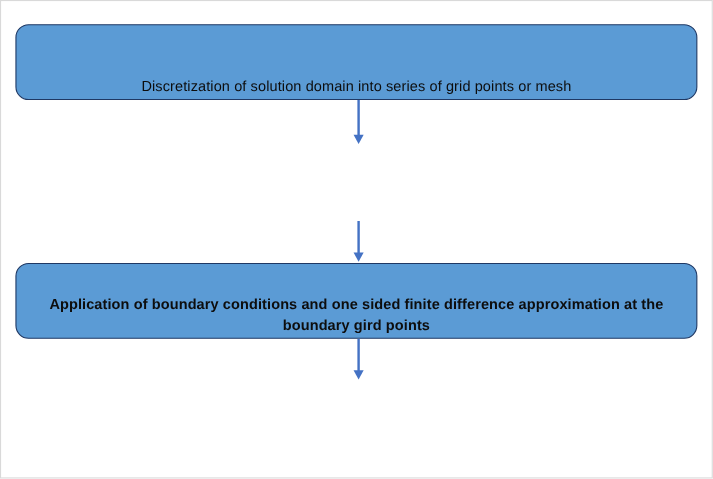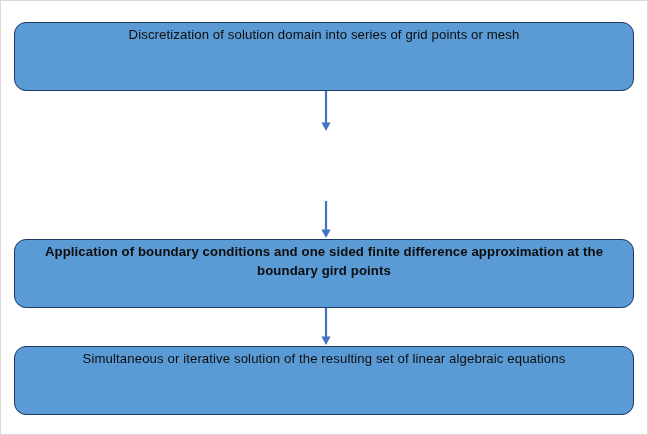--- a/index.html
+++ b/index.html
@@ -26,21 +26,21 @@
   .flow-box {
     position: absolute;
     left: 13px;
     width: 620px;
     height: 69px;
     background: #5b9bd5;
     border: 1px solid #1f3864;
     border-radius: 12px;
     box-sizing: border-box;
     display: flex;
-    align-items: flex-start;
+    align-items: flex-end;
     justify-content: center;
     padding: 2px 16px;
   }
   .flow-box-label {
     color: #0d0d0d;
     font-family: "Liberation Sans", sans-serif;
     font-size: 13.2px;
     line-height: 19px;
     text-align: center;
     letter-spacing: 0.1px;
@@ -93,17 +93,14 @@
     <span class="flow-box-label">Application of boundary conditions and one sided finite difference approximation at the boundary gird points</span>
   </div>
 
   <div class="connector" id="connector-3">
     <svg width="34" height="38" viewBox="0 0 34 38" xmlns="http://www.w3.org/2000/svg">
       <line x1="17" y1="0" x2="17" y2="30" stroke="#4472C4" stroke-width="2.2"></line>
       <polygon points="17,37 12.4,28.5 21.6,28.5" fill="#4472C4"></polygon>
     </svg>
   </div>
 
-  <div class="flow-box" id="box-4">
-    <span class="flow-box-label">Simultaneous or iterative solution of the resulting set of linear algebraic equations</span>
-  </div>
 
 </div>
 
 </body></html>

